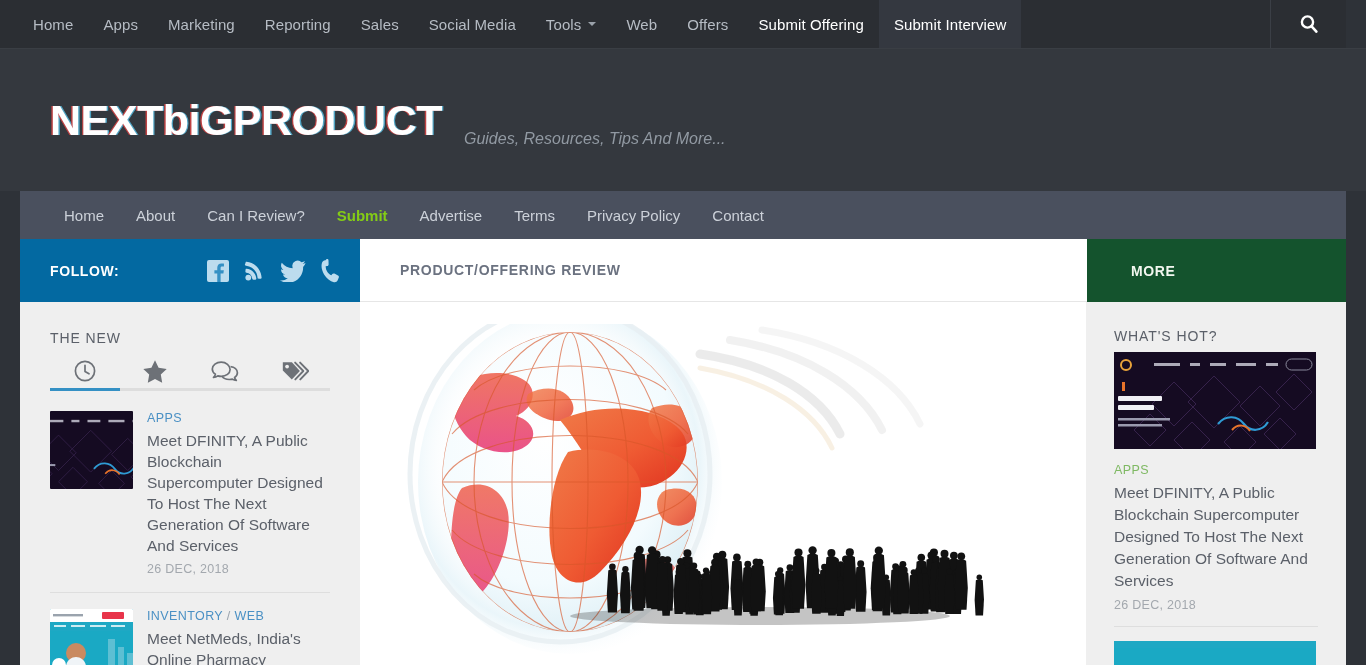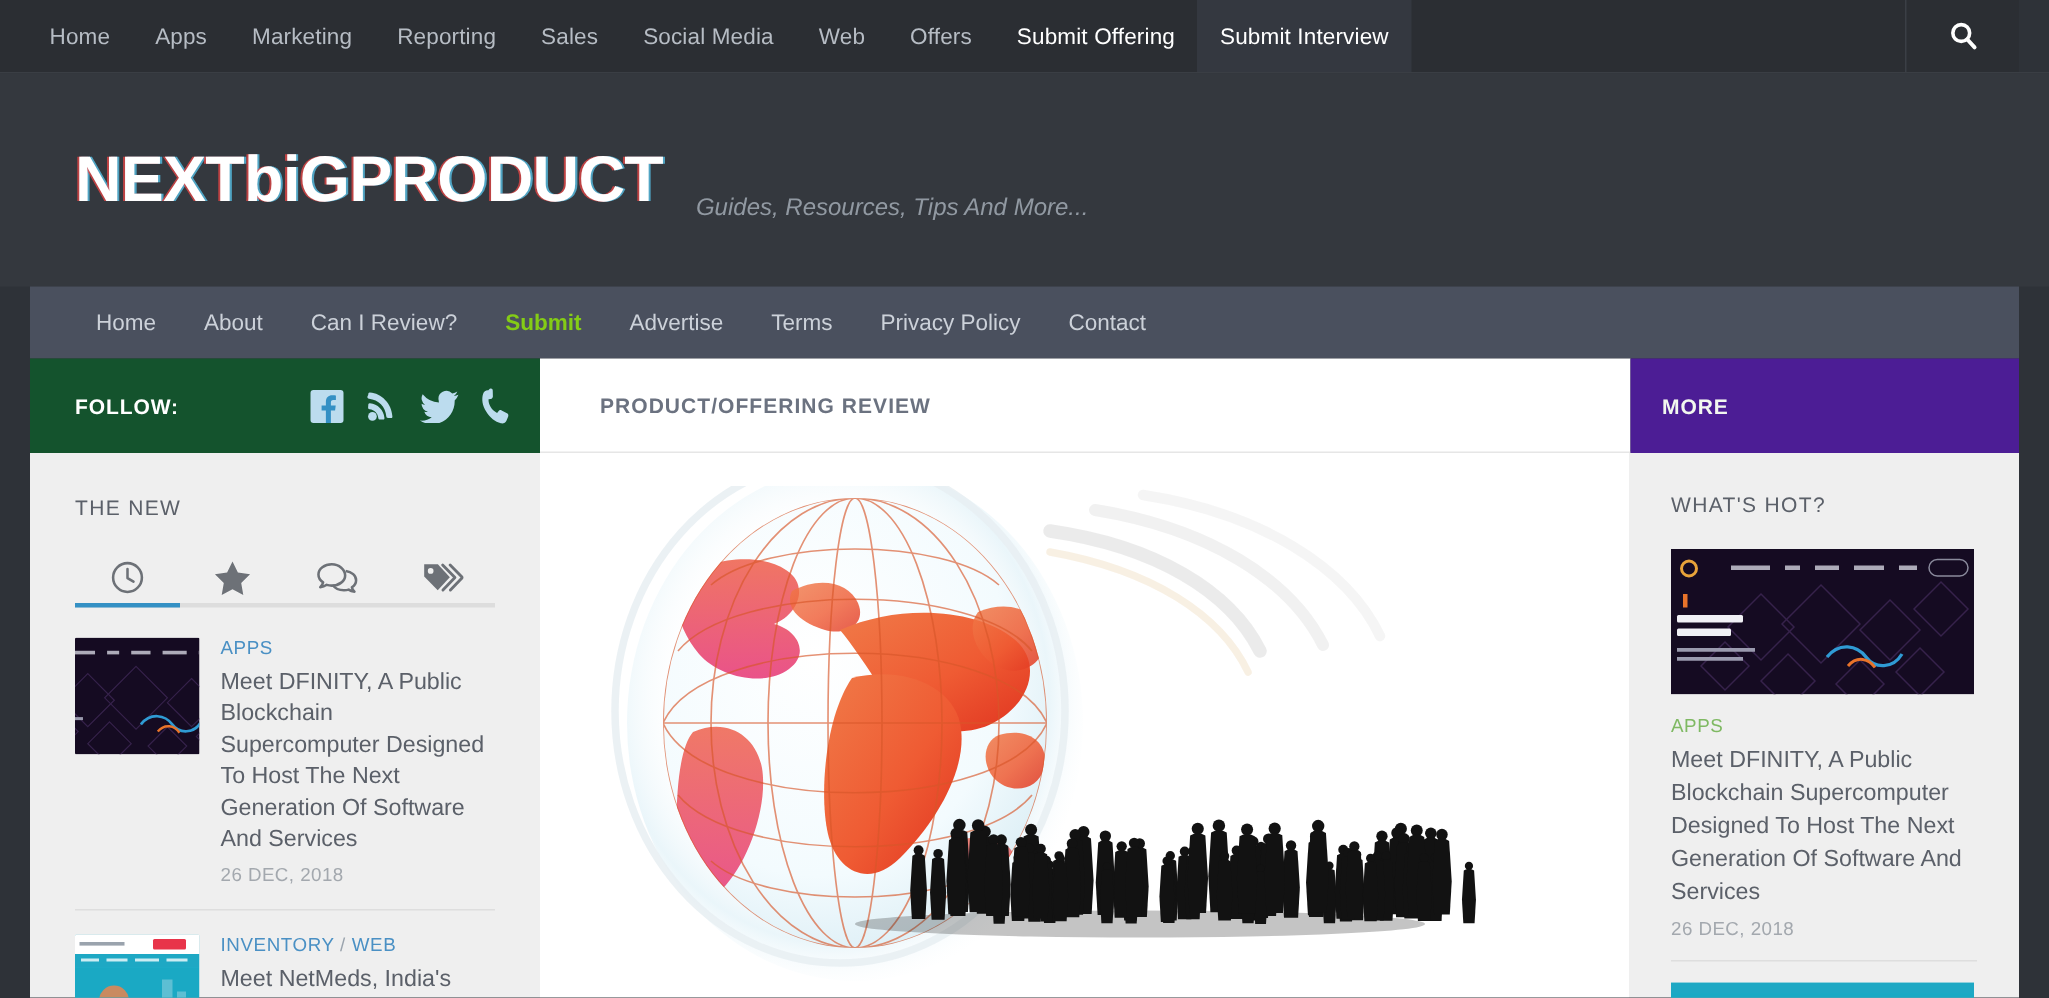--- a/index.html
+++ b/index.html
@@ -86,56 +86,56 @@
   .subnav-item {
     padding: 0 16px;
     color: #ccd1d9; font-size: 15px;
     cursor: pointer; white-space: nowrap;
   }
   .subnav-item.active { color: #84cc16; font-weight: bold; }
 
   
   .strip { display: flex; height: 63px; }
   .follow {
-    width: 340px; background: #14532d;
+    width: 340px; background: #0369a1;
     display: flex; align-items: center; padding-left: 30px;
   }
   .follow-label {
     color: #ffffff; font-size: 14px; font-weight: bold;
     letter-spacing: .6px;
   }
   .social { margin-left: auto; margin-right: 18px; display: flex; gap: 14px; align-items: center; }
   .social span { cursor: pointer; display: flex; }
   .strip-title {
     flex: 1; background: #ffffff;
     display: flex; align-items: center; padding-left: 40px;
     border-bottom: 1px solid #e6e6e6;
   }
   .strip-title-text {
     color: #6b7280; font-size: 14px; font-weight: bold; letter-spacing: .7px;
   }
   .more {
-    width: 259px; background: #4c1d95;
-    display: flex; align-items: center; padding-left: 21px;
+    width: 259px; background: #14532d;
+    display: flex; align-items: center; padding-left: 44px;
     cursor: pointer;
   }
   .more-label { color: #f2f7ef; font-size: 14px; font-weight: bold; letter-spacing: .6px; }
 
   
   .cols { display: flex; height: 363px; }
 
   
   .left-col {
     width: 340px; background: #efefef;
     padding: 28px 30px 0 30px;
     overflow: hidden;
   }
   .widget-title {
     color: #5b6069; font-size: 14px; letter-spacing: .9px;
-    margin-bottom: 22px;
+    margin-bottom: 8px;
   }
   .tabs {
     display: flex; border-bottom: 3px solid #dddddd;
     position: relative; margin-bottom: 20px;
   }
   .tab {
     flex: 1; display: flex; align-items: center; justify-content: center;
     height: 34px; cursor: pointer;
   }
   .tab svg { display: block; }
@@ -195,20 +195,24 @@
         <span>Marketing</span>
       </div>
       <div class="topnav-item">
         <span>Reporting</span>
       </div>
       <div class="topnav-item">
         <span>Sales</span>
       </div>
       <div class="topnav-item">
         <span>Social Media</span>
+      </div>
+      <div class="topnav-item">
+        <span>Tools</span>
+        <span class="caret"></span>
       </div>
       <div class="topnav-item">
         <span>Web</span>
       </div>
       <div class="topnav-item">
         <span>Offers</span>
       </div>
       <div class="topnav-item light">
         <span>Submit Offering</span>
       </div>

